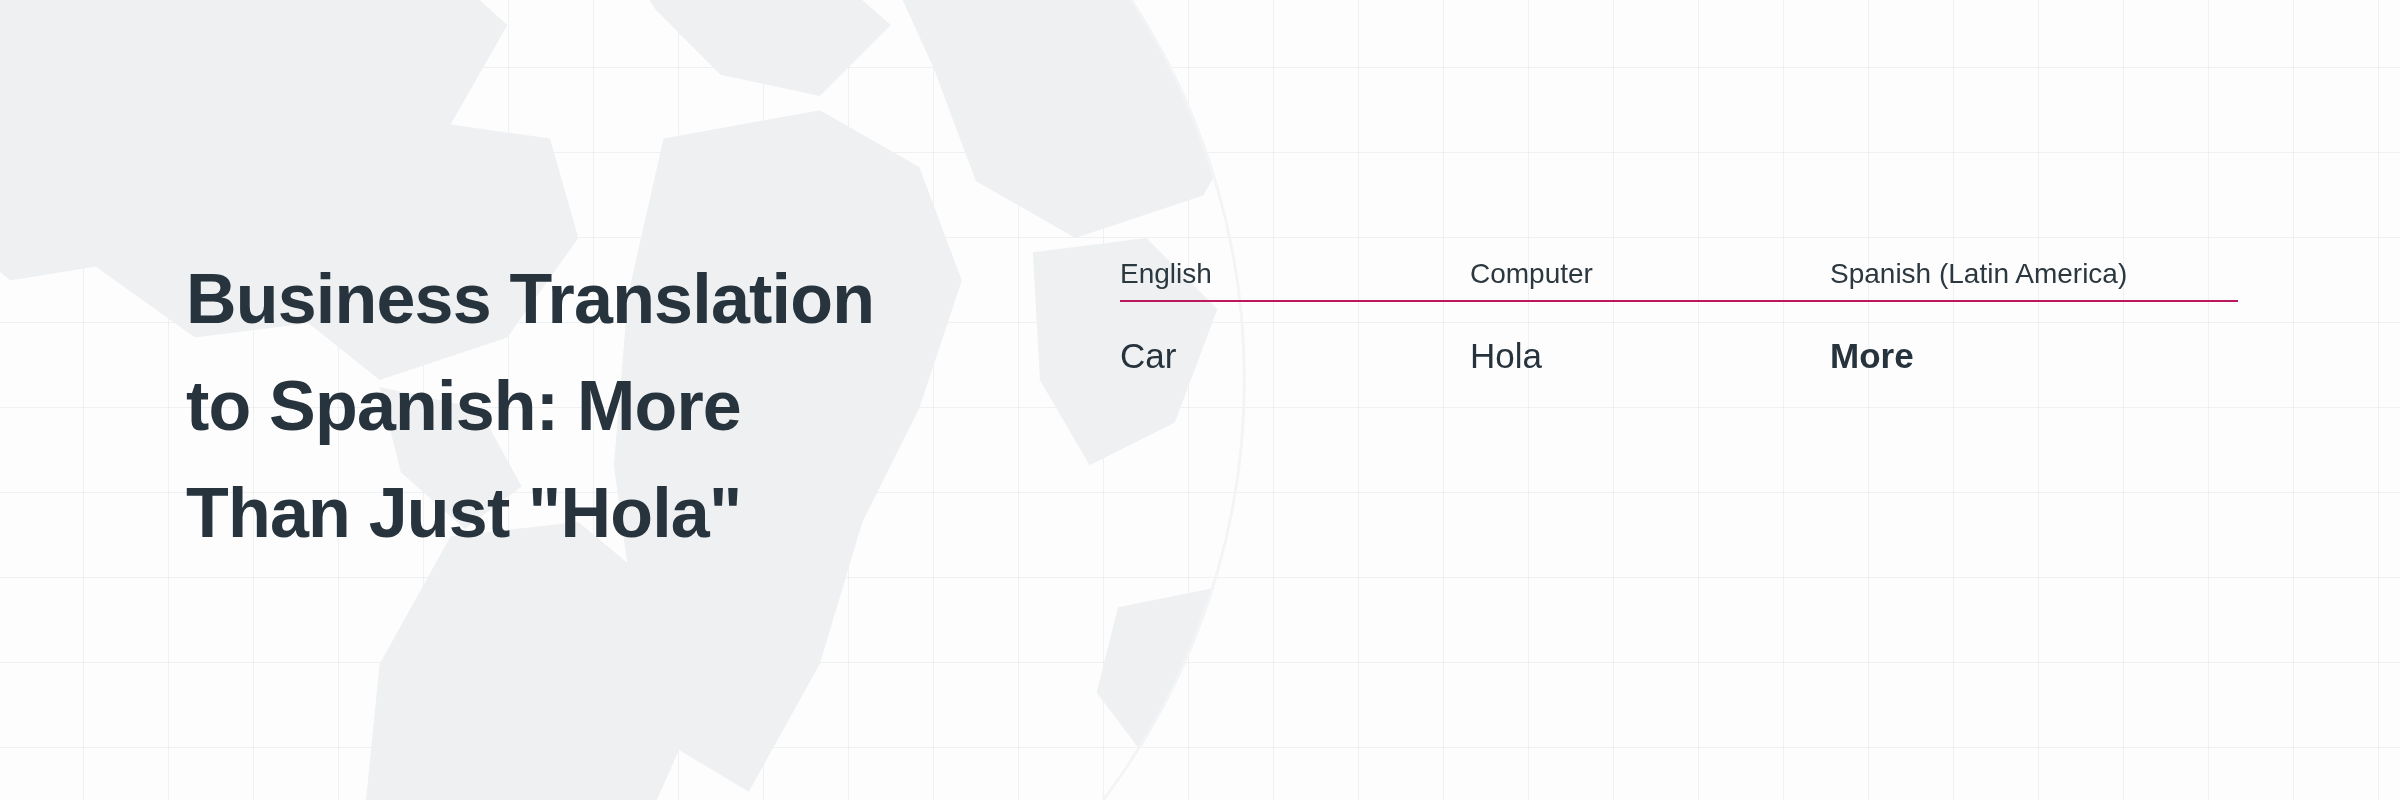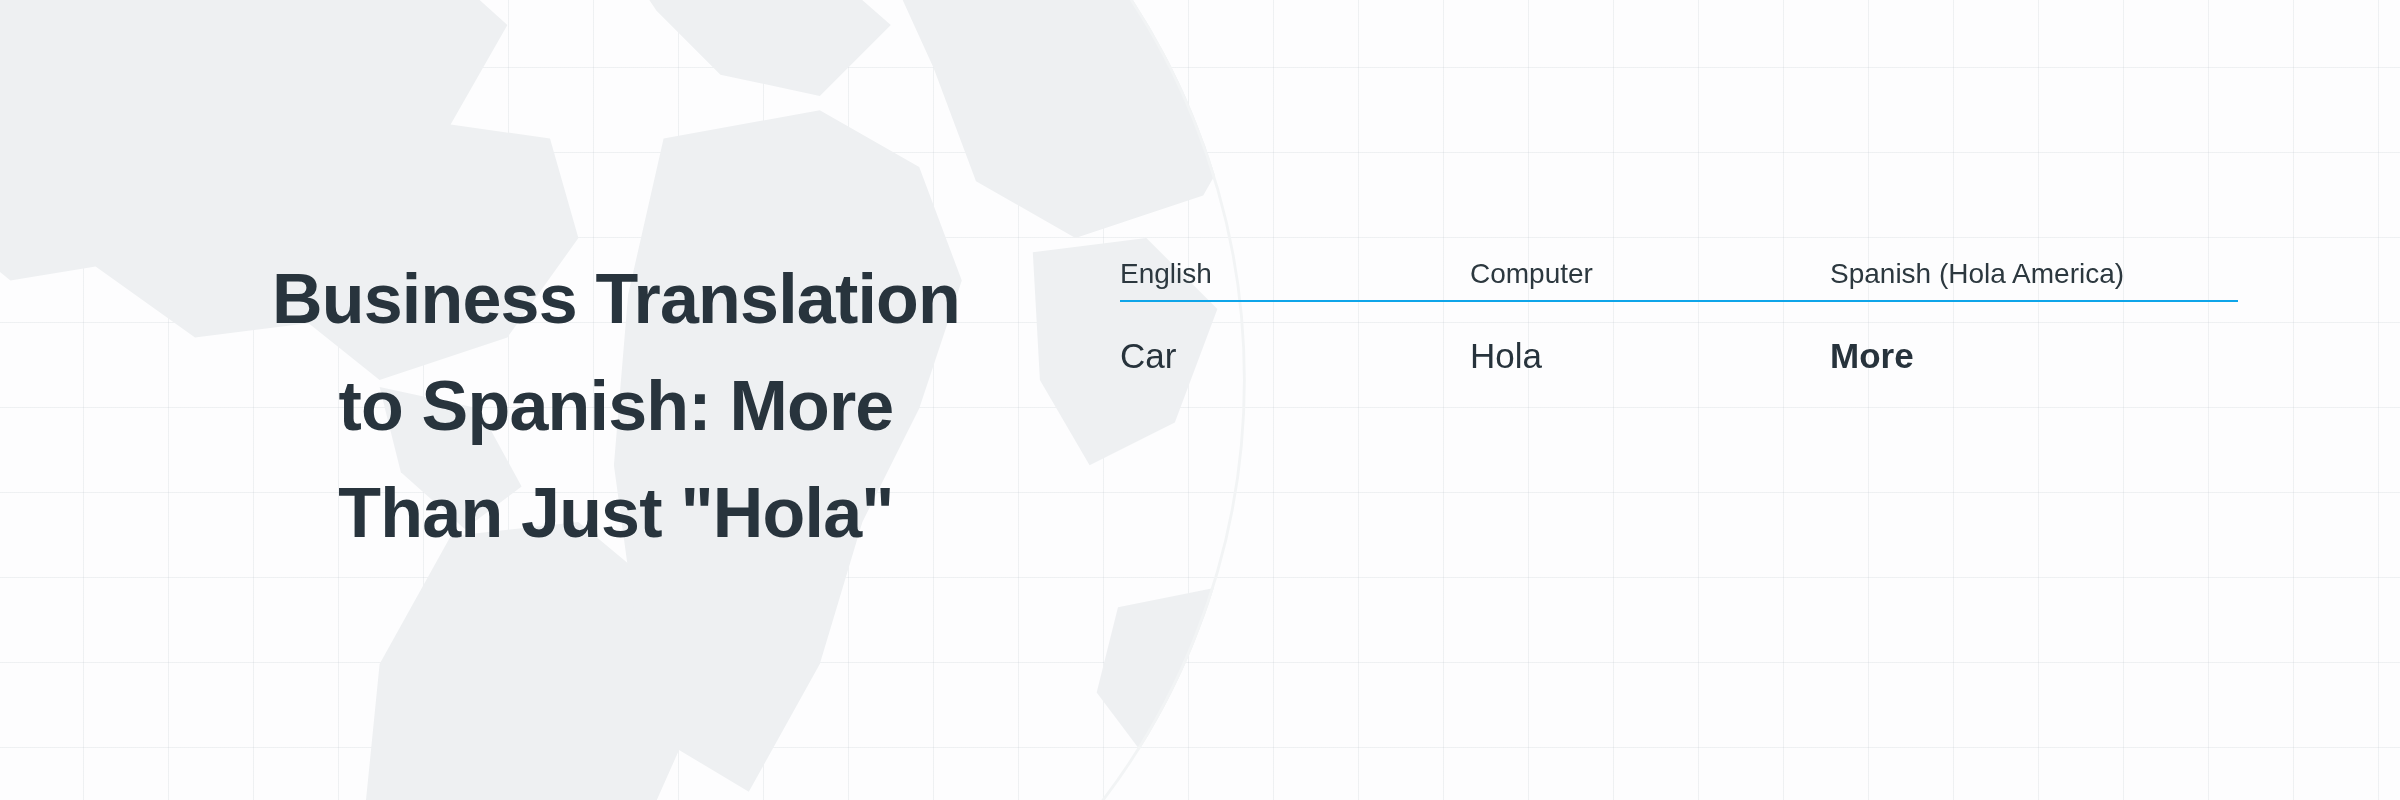--- a/index.html
+++ b/index.html
@@ -54,21 +54,20 @@
     left: 186px;
     top: 246px;
     width: 860px;
     margin: 0;
     font-size: 70px;
     line-height: 107px;
     font-weight: 700;
     letter-spacing: -0.8px;
     color: #28343d;
     white-space: pre-line;
-    text-align: center;
   }
 
   #glossary-table {
     position: absolute;
     left: 1120px;
     top: 258px;
     width: 1160px;
   }
   #glossary-table table {
     border-collapse: collapse;
@@ -82,21 +81,21 @@
   #glossary-table th {
     text-align: left;
     font-size: 28px;
     font-weight: 400;
     color: #2c3views;
     color: #2c383f;
     padding: 0 0 10px 0;
     vertical-align: bottom;
   }
   #glossary-table thead tr {
-    border-bottom: 2px solid #0ea5e9;
+    border-bottom: 2px solid #be185d;
     margin-top: 26px;
   }
   #glossary-table td {
     font-size: 35px;
     font-weight: 400;
     color: #27333c;
     padding: 0;
     height: 61px;
     vertical-align: middle;
     white-space: nowrap;
@@ -159,21 +158,21 @@
     <table>
       <colgroup>
         <col class="c1">
           <col class="c2">
           <col class="c3">
       </colgroup>
       <thead>
         <tr>
           <th>English</th>
           <th>Computer</th>
-          <th>Spanish (Hola America)</th>
+          <th>Spanish (Latin America)</th>
         </tr>
       </thead>
       <tbody>
         <tr>
           <td>Car</td>
           <td>Hola</td>
           <td class="latam">More</td>
         </tr>
       </tbody>
     </table>

